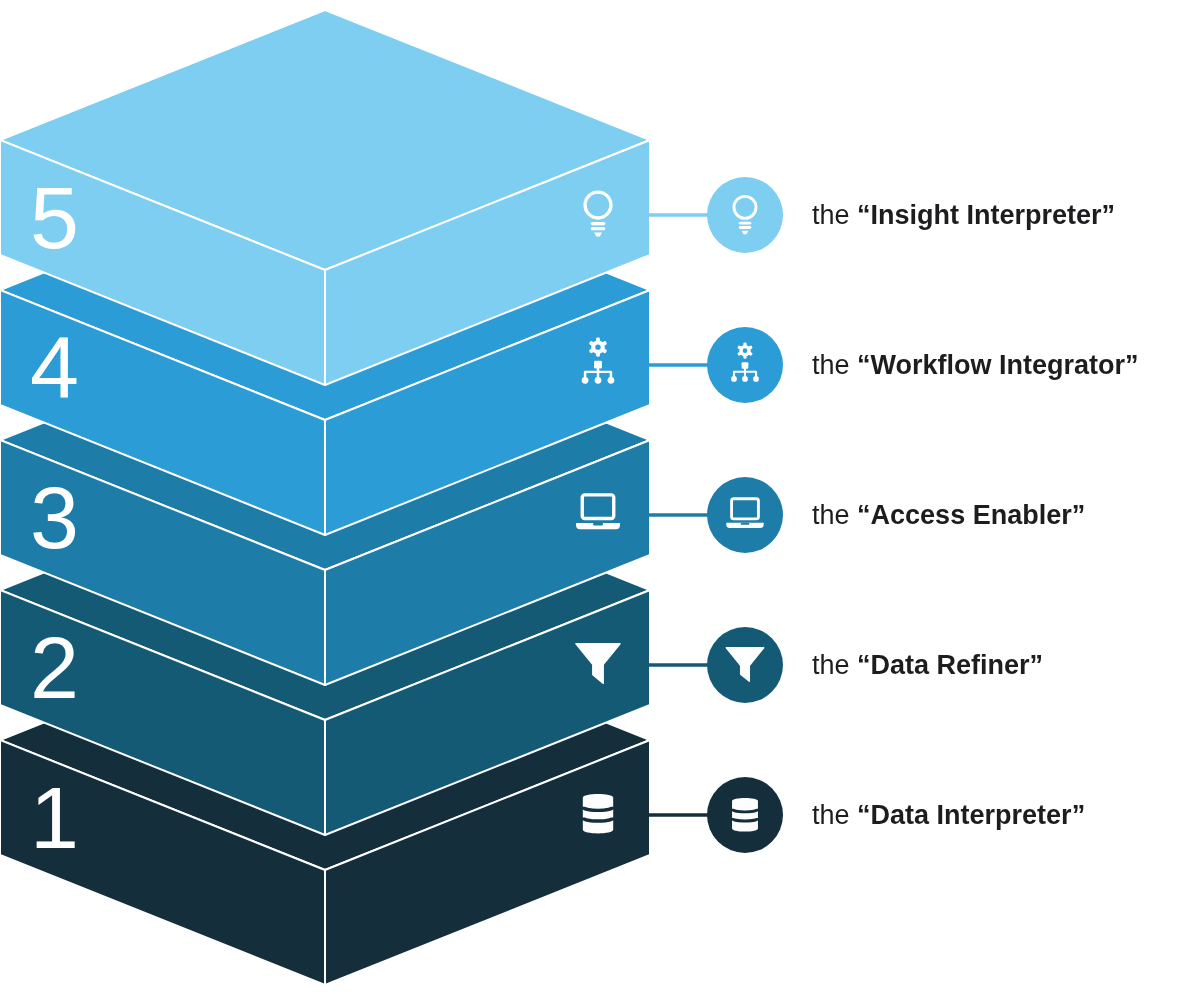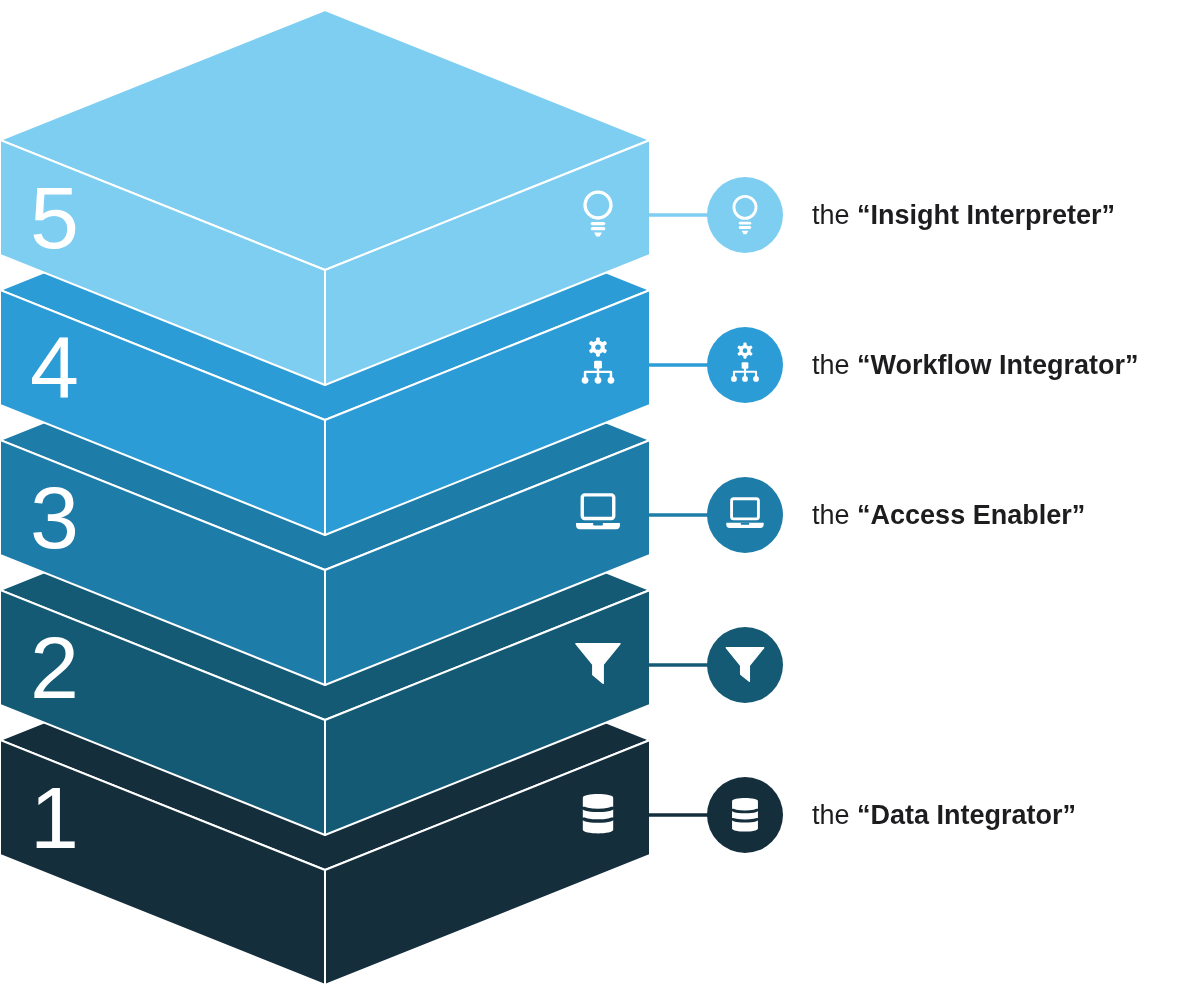--- a/index.html
+++ b/index.html
@@ -137,19 +137,23 @@
       <b>“Insight Interpreter”</b>
     </div>
     <div class="label" style="top:349px">
       <span>the</span>
       <b>“Workflow Integrator”</b>
     </div>
     <div class="label" style="top:499px">
       <span>the</span>
       <b>“Access Enabler”</b>
     </div>
+    <div class="label" style="top:649px">
+      <span>the</span>
+      <b>“Data Refiner”</b>
+    </div>
     <div class="label" style="top:799px">
       <span>the</span>
-      <b>“Data Integrator”</b>
+      <b>“Data Interpreter”</b>
     </div>
   </div>
 
 </div>
 
 </body></html>

